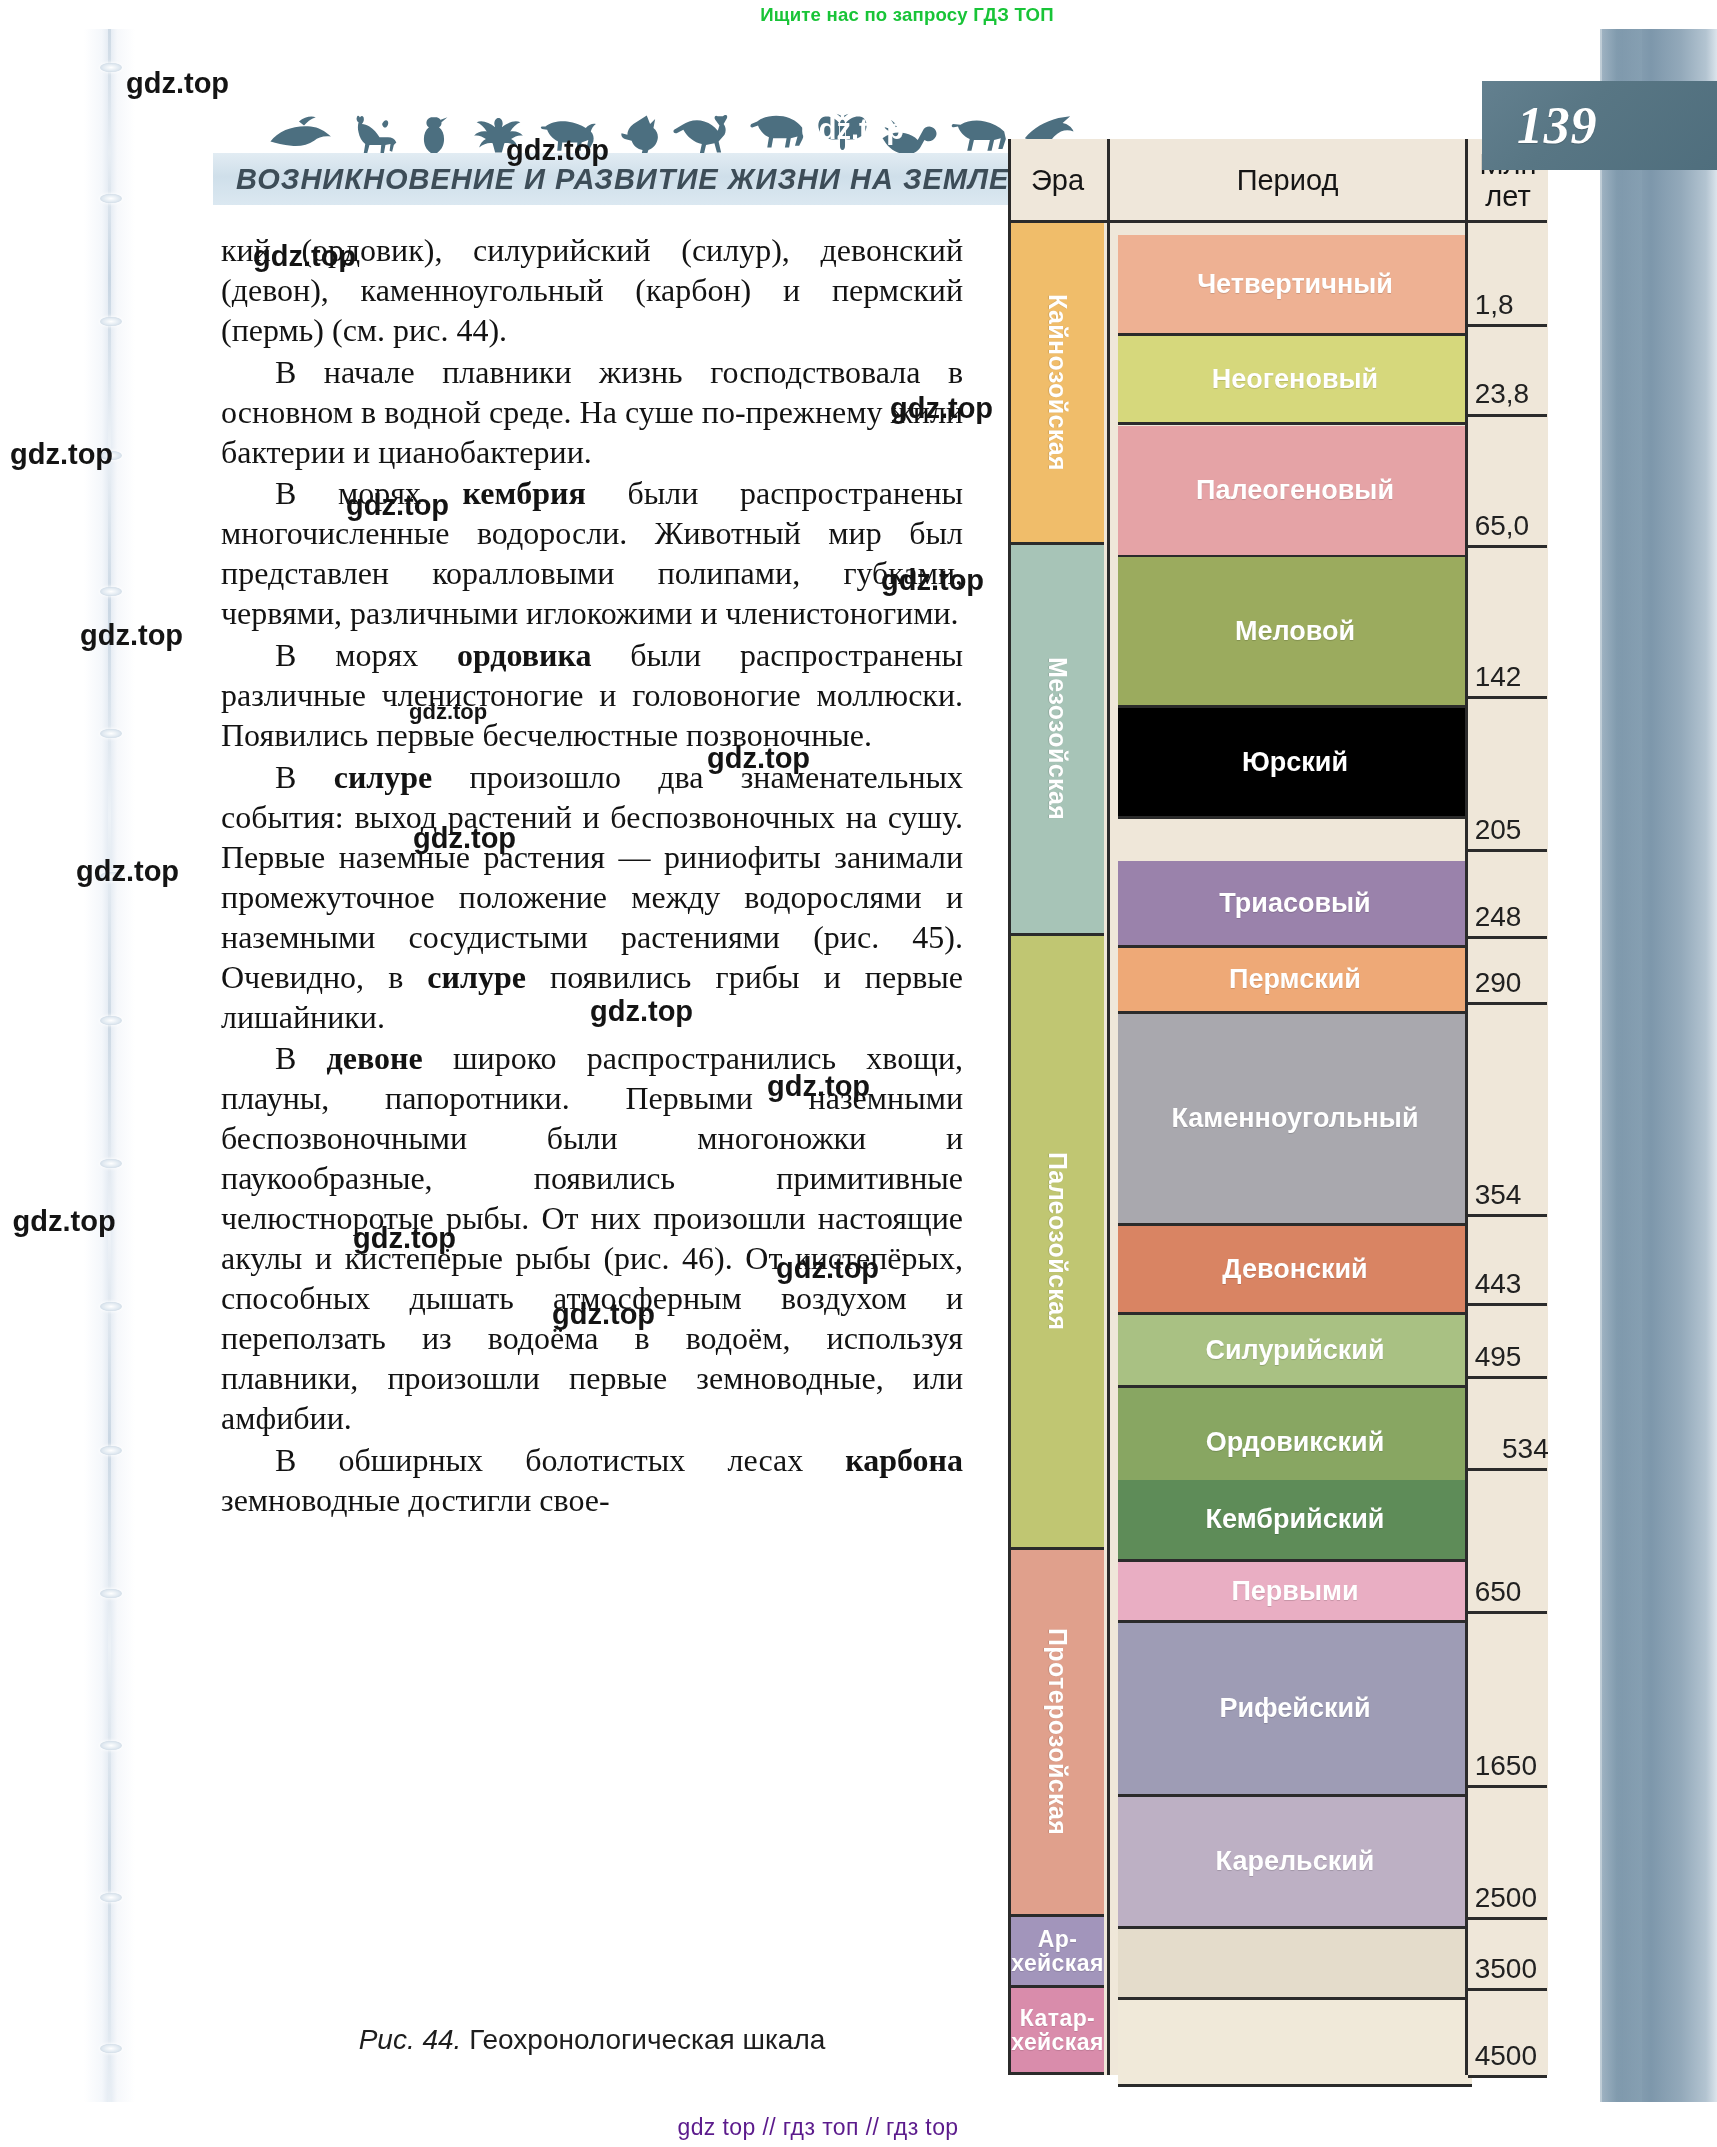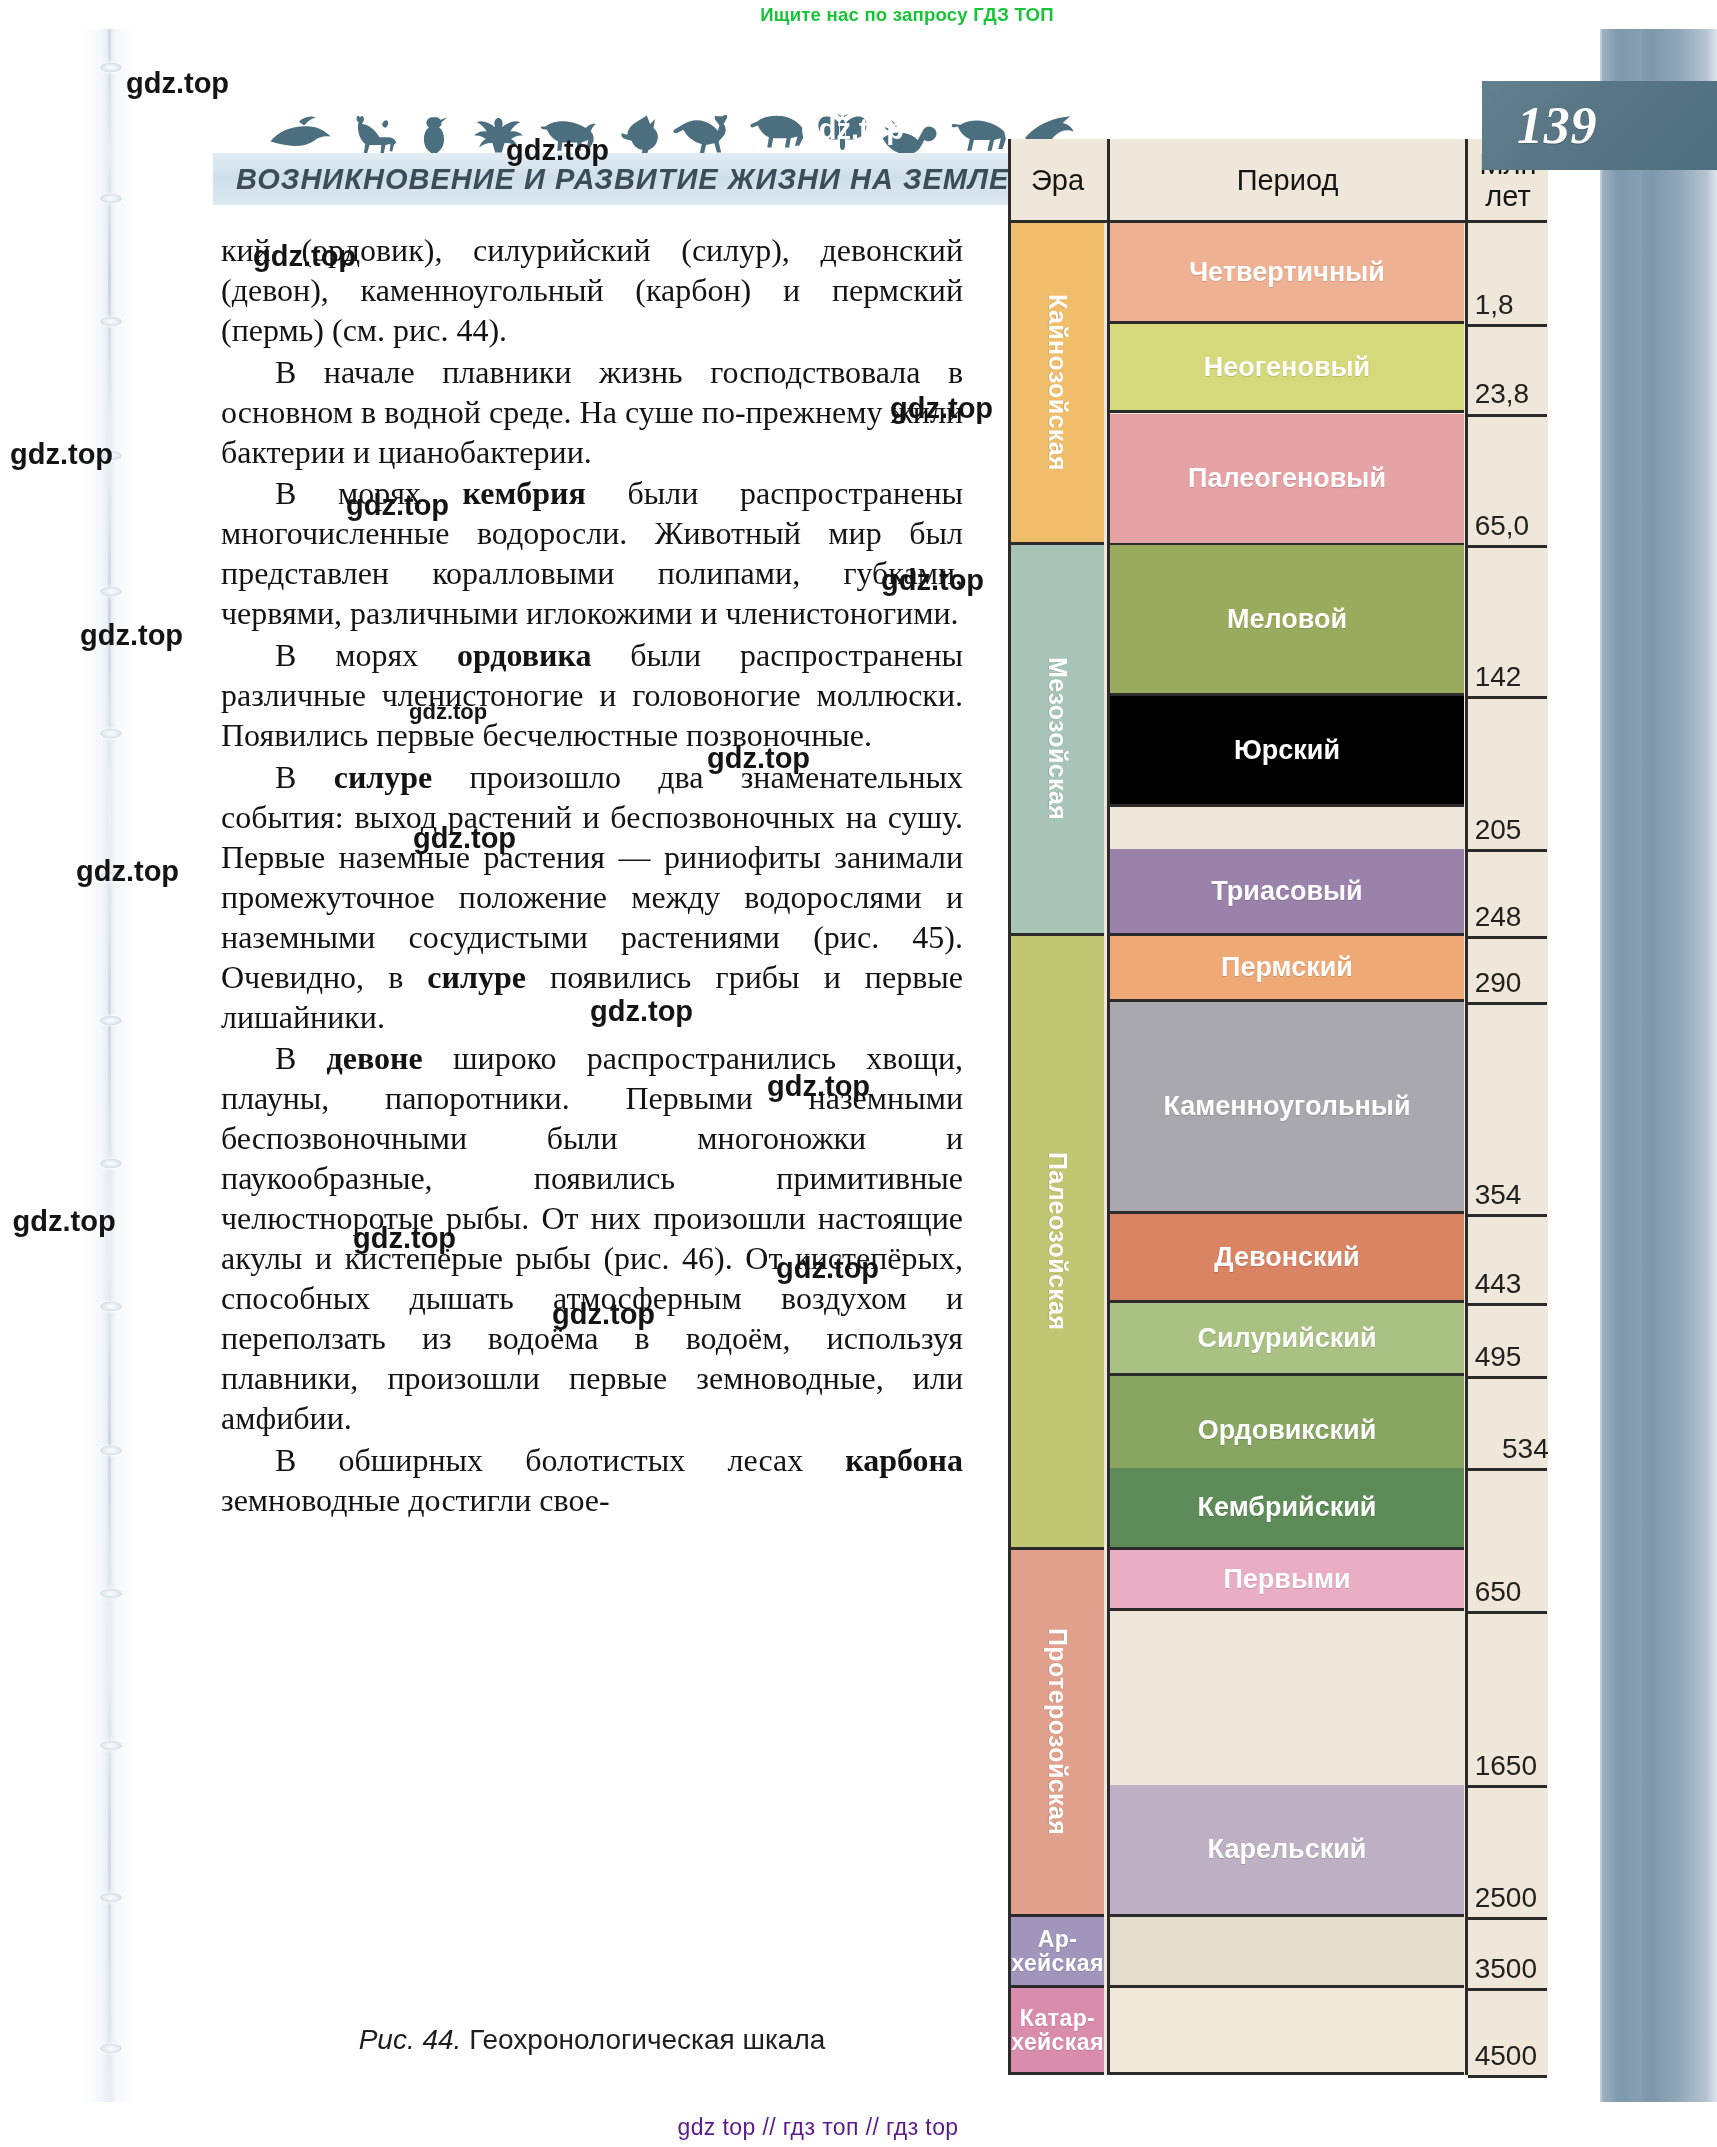--- a/index.html
+++ b/index.html
@@ -133,23 +133,23 @@
   }
   .era span{
     writing-mode:vertical-rl;
     font-family:"Liberation Sans", sans-serif;
     font-weight:700;font-size:25px;color:#ffffff;
     letter-spacing:0.4px;white-space:nowrap;
     text-shadow:0 0.8px 0.8px rgba(0,0,0,.12);
   }
   .era.small span{writing-mode:horizontal-tb;font-size:23px;line-height:24.5px;text-align:center;}
   .per{
-    position:absolute;left:0;width:354px;
+    position:absolute;left:8px;width:354px;
     display:flex;align-items:center;justify-content:center;
-    border-bottom:3.4px solid #2b2b2b;box-sizing:border-box;
+    border-bottom:3.4px solid #2b2b2b;box-sizing:border-box;margin-top:12px;
   }
   .per span{
     font-family:"Liberation Sans", sans-serif;
     font-weight:700;font-size:27px;color:#ffffff;white-space:nowrap;
     text-shadow:0 0.8px 0.8px rgba(0,0,0,.15);
   }
   .my{
     position:absolute;left:0;width:79px;height:35px;
     display:flex;align-items:center;justify-content:flex-start;
     font-family:"Liberation Sans", sans-serif;
@@ -328,20 +328,23 @@
             <span>Силурийский</span>
           </div>
           <div class="per" style="top: 1153px; height: 112px; background: rgb(136, 166, 98);">
             <span>Ордовикский</span>
           </div>
           <div class="per" style="top: 1245px; height: 82px; background: rgb(94, 140, 88);">
             <span>Кембрийский</span>
           </div>
           <div class="per" style="top: 1327px; height: 61px; background: rgb(233, 174, 195);">
             <span>Первыми</span>
+          </div>
+          <div class="per" style="top: 1388px; height: 174px; background: rgb(158, 156, 181);">
+            <span>Рифейский</span>
           </div>
           <div class="per" style="top: 1562px; height: 132px; background: rgb(189, 176, 196);">
             <span>Карельский</span>
           </div>
           <div class="per blank" style="top: 1694px; height: 71px; background: rgb(228, 220, 203);"></div>
           <div class="per blank" style="top: 1765px; height: 87px; background: rgb(240, 233, 217);"></div>
         </div>
       <div class="col-my" id="col-my">
           <div class="my" style="top: 64px;">1,8</div>
           <div class="myline" style="top: 101px;"></div>

